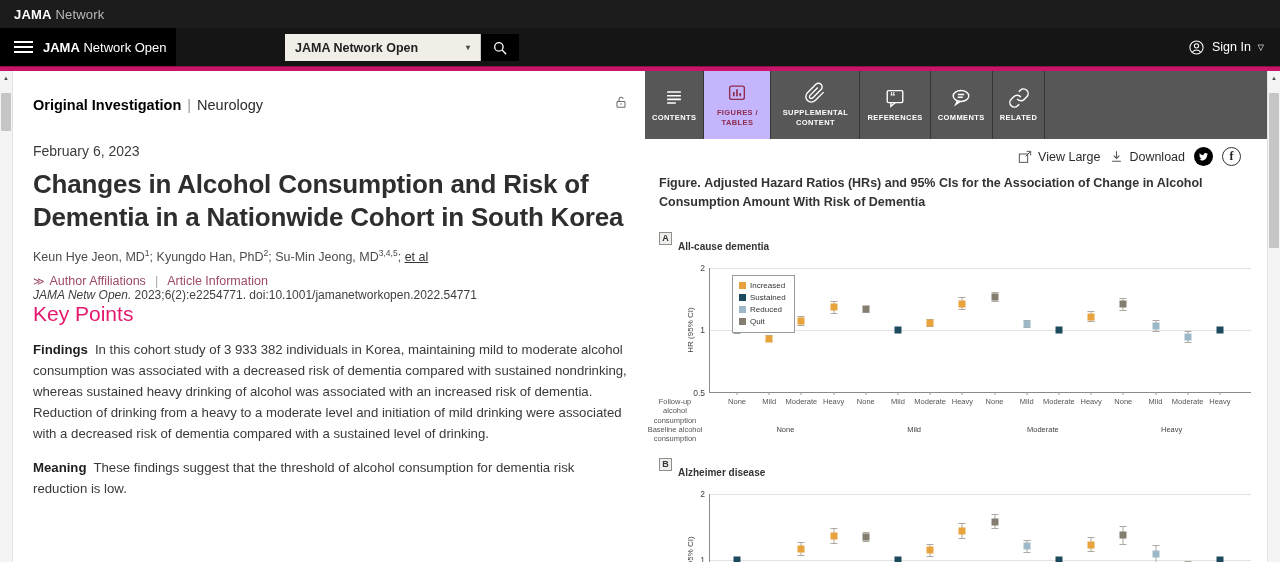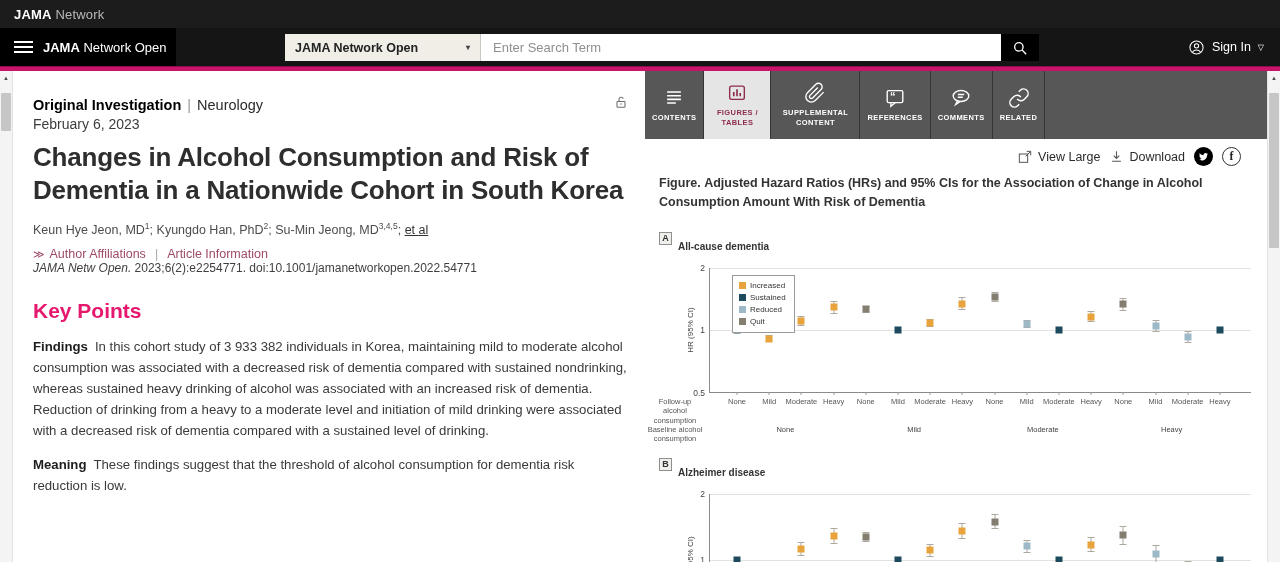--- a/index.html
+++ b/index.html
@@ -36,43 +36,43 @@
   .vscroll .arr { height:14px; display:flex; align-items:center; justify-content:center; font-size:6px; color:#4a4a4a; cursor:pointer; }
   .vscroll .thumb { position:absolute; left:1px; right:1px; background:#c6c6c6; border-radius:1px; cursor:pointer; }
 
   
   .article { width:632px; flex:none; padding:26px 14px 0 20px; position:relative; }
   .lock { position:absolute; right:16px; top:22px; color:#6e6e6e; }
   .cat-row { font-size:14.5px; }
   .cat { color:#000000; font-weight:bold; }
   .pipe { color:#999; margin:0 6px; }
   .subject { color:#2b2b2b; }
-  .date { margin-top:3px; font-size:14px; color:#3c3c3c; }
+  .date { margin-top:30px; font-size:14px; color:#3c3c3c; }
   .title { margin-top:9px; font-size:26px; font-weight:bold; color:#2e2e2e; line-height:1.28; letter-spacing:-.2px; max-width:600px; }
   .authors { margin-top:13px; font-size:12.5px; color:#4c4c4c; }
   .authors sup { font-size:8.5px; }
   .etal { color:#333; text-decoration:underline; cursor:pointer; }
   .affil { margin-top:10px; font-size:12.5px; color:#9d4a63; }
   .affil .lnk { cursor:pointer; }
   .affil .pipe { color:#aaa; margin:0 9px; }
   .affil .dbl { margin-right:5px; font-size:11px; }
   .citation { font-size:12px; color:#3f3f3f; }
   .citation .jrn { font-style:italic; }
-  .kp-head { margin-top:24px; font-size:21px; color:#e6186d; font-weight:700; }
+  .kp-head { font-size:21px; color:#e6186d; font-weight:400; }
   .kp-p { margin-top:13px; font-size:13.2px; color:#3a3a3a; line-height:1.6; max-width:602px; }
   .kp-p b { color:#1e1e1e; margin-right:7px; }
 
   
   .figpane { width:622px; flex:none; position:relative; }
   .tabs { display:flex; height:68px; }
   .tab { background:#575757; color:#fff; border-right:1px solid #353535; display:flex; flex-direction:column; align-items:center; justify-content:center; gap:4px; padding:0 7px; cursor:pointer; }
   .tab svg { flex:none; }
   .tab .tlbl { font-size:7.5px; font-weight:bold; letter-spacing:.4px; text-align:center; line-height:1.3; max-width:74px; }
   .tab.w-narrow .tlbl { max-width:52px; }
-  .tab.active { background:#e5e5e5; color:#8e2c4e; }
+  .tab.active { background:#c4b5fd; color:#8e2c4e; }
   .tab-fill { flex:1; background:#575757; }
   .toolbar { display:flex; align-items:center; justify-content:flex-end; gap:9px; padding:8px 26px 0 0; color:#2b2b2b; font-size:12.5px; }
   .tool { display:flex; align-items:center; gap:5px; cursor:pointer; color:#2b2b2b; }
   .tool svg { color:#555; }
   .soc { width:19px; height:19px; border-radius:50%; display:flex; align-items:center; justify-content:center; cursor:pointer; }
   .soc.tw { background:#000; color:#fff; }
   .soc.fb { border:1.2px solid #333; color:#222; font-family:"Liberation Serif", serif; font-weight:bold; font-size:12px; }
   .figtitle { padding:8px 24px 0 14px; font-size:12.5px; font-weight:bold; color:#333; line-height:1.5; }
   .panel { padding:0 0 0 14px; }
   .phead { display:flex; align-items:center; gap:6px; margin-top:13px; margin-bottom:16px; }
@@ -114,21 +114,20 @@
           <i></i>
           <i></i>
         </span>
       <span class="jb-label"><b>JAMA</b><span> Network Open</span></span>
     </div>
     <div class="search-wrap">
       <div class="select">
         <span>JAMA Network Open</span>
         <span class="caret">▾</span>
       </div>
-      <input class="search-input" type="text" placeholder="Enter Search Term" style="">
       <button class="search-btn">
         <svg width="18" height="18" viewBox="0 0 24 24" fill="none" stroke="currentColor" stroke-width="1.8">
             <circle cx="10.5" cy="10.5" r="5.6"></circle>
             <path d="M14.8 14.8L20.2 20.2"></path>
           </svg>
       </button>
     </div>
     <div class="signin">
       <svg width="17" height="17" viewBox="0 0 24 24" fill="none" stroke="currentColor" stroke-width="1.5">
           <circle cx="12" cy="12" r="9.3"></circle>

